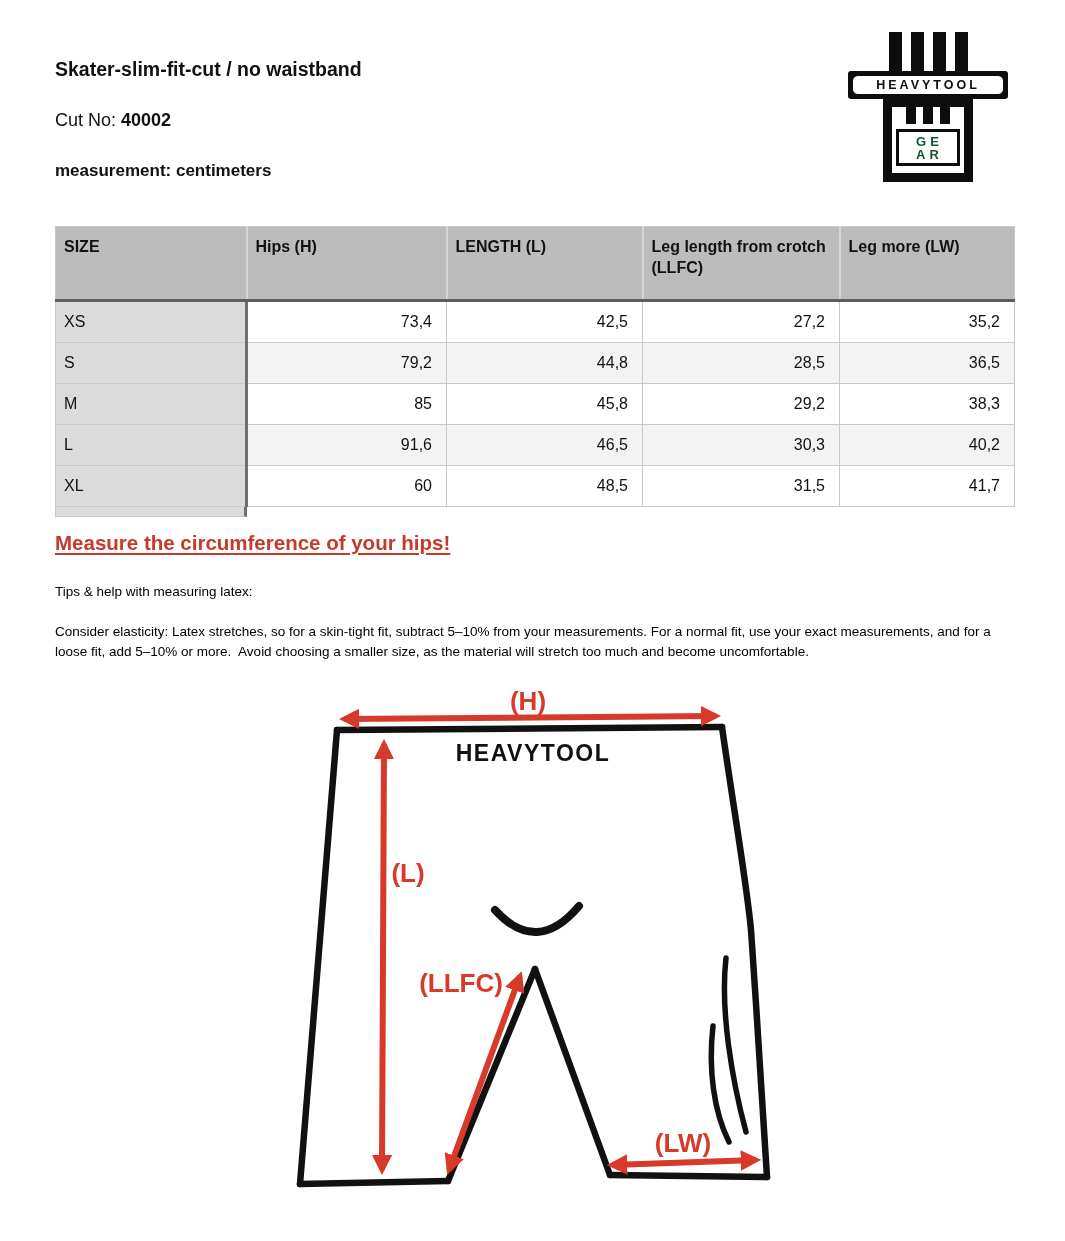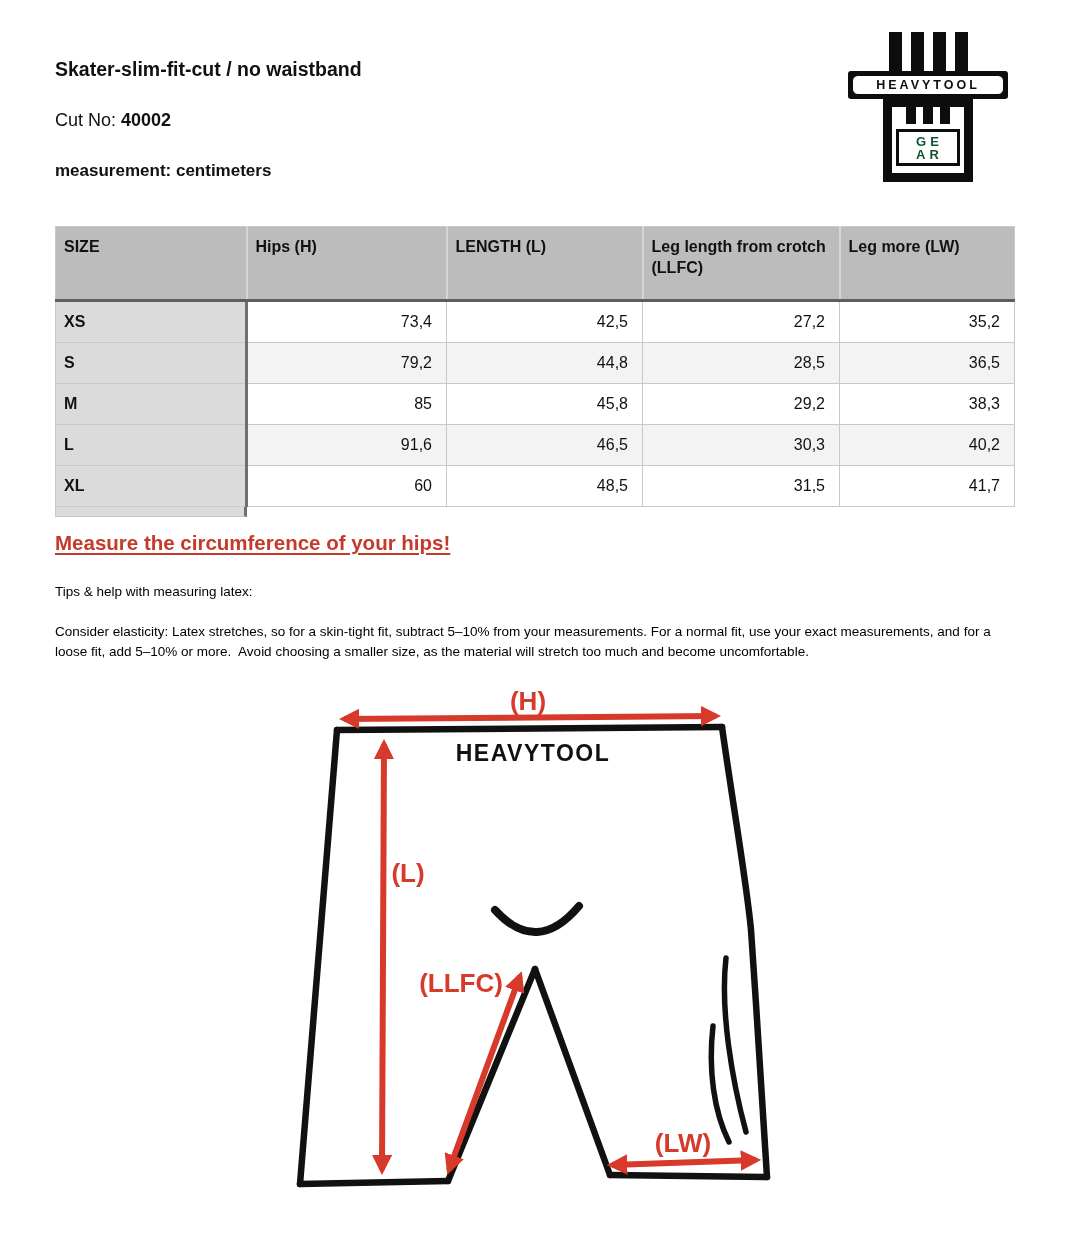--- a/index.html
+++ b/index.html
@@ -45,21 +45,21 @@
     font-size:16px;font-weight:bold;padding:9px 10px 0 8px;line-height:21px;
     border-right:2px solid #d6d6d6;border-bottom:3px solid #5e5e5e;
     border-top:1px solid #c9c9c9;
   }
   .size-table th:first-child{border-left:1px solid #c9c9c9;}
   .size-table th:last-child{border-right:1px solid #c9c9c9;}
   .size-table td{
     height:40px;font-size:16px;border:1px solid #c9c9c9;padding:0 14px 0 8px;
   }
   .size-table td.size-cell{
-    background:#dbdbdb;font-weight:bold;border-right:3px solid #6f6f6f;
+    background:#dbdbdb;font-weight:normal;border-right:3px solid #6f6f6f;
   }
   .size-table td.num{text-align:right;}
   .size-table tr.alt td{background:#f3f3f3;}
   .size-table tr.alt td.size-cell{background:#dbdbdb;}
   .size-col-tail{
     position:absolute;left:0;top:100%;width:188px;height:9px;background:#dbdbdb;
     border-right:3px solid #6f6f6f;border-bottom:1px solid #c9c9c9;border-left:1px solid #c9c9c9;
   }
   
   .notes{position:absolute;left:55px;top:531px;width:962px;}

